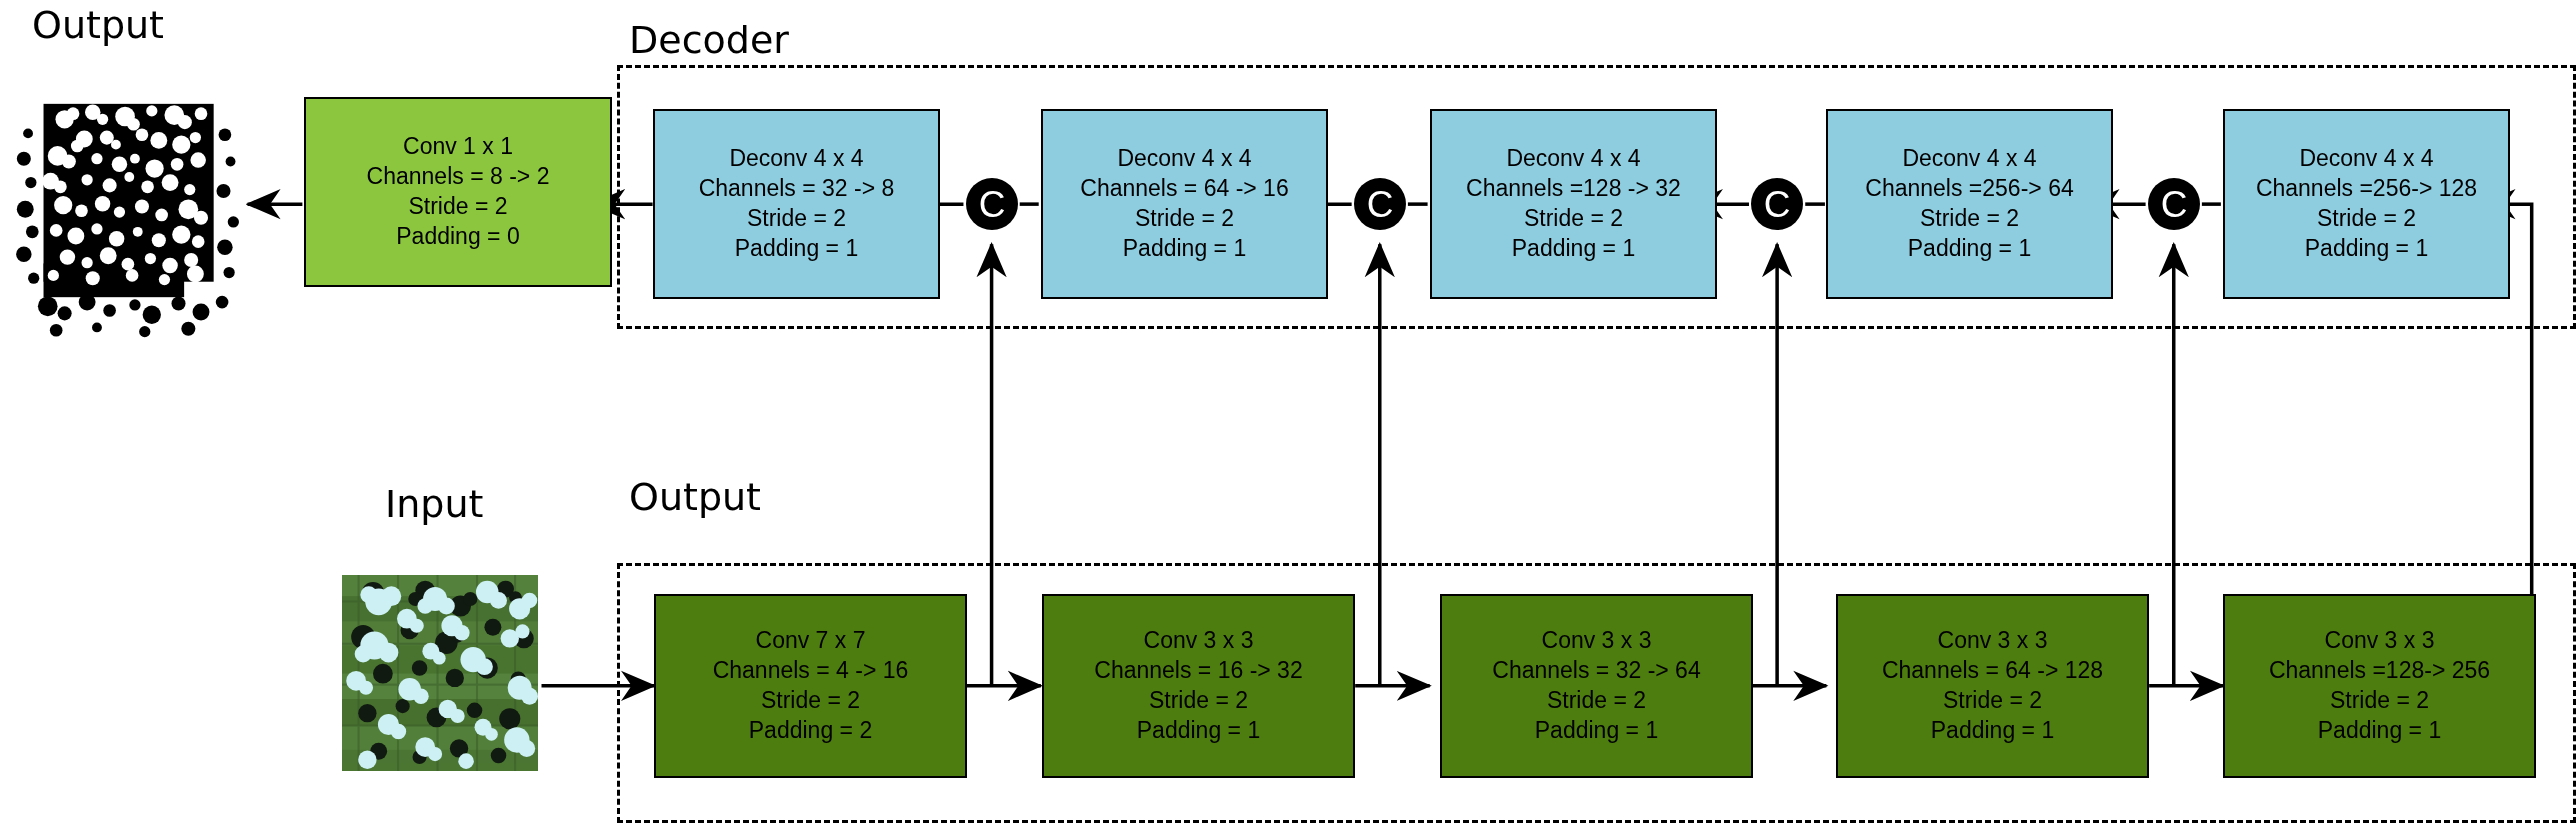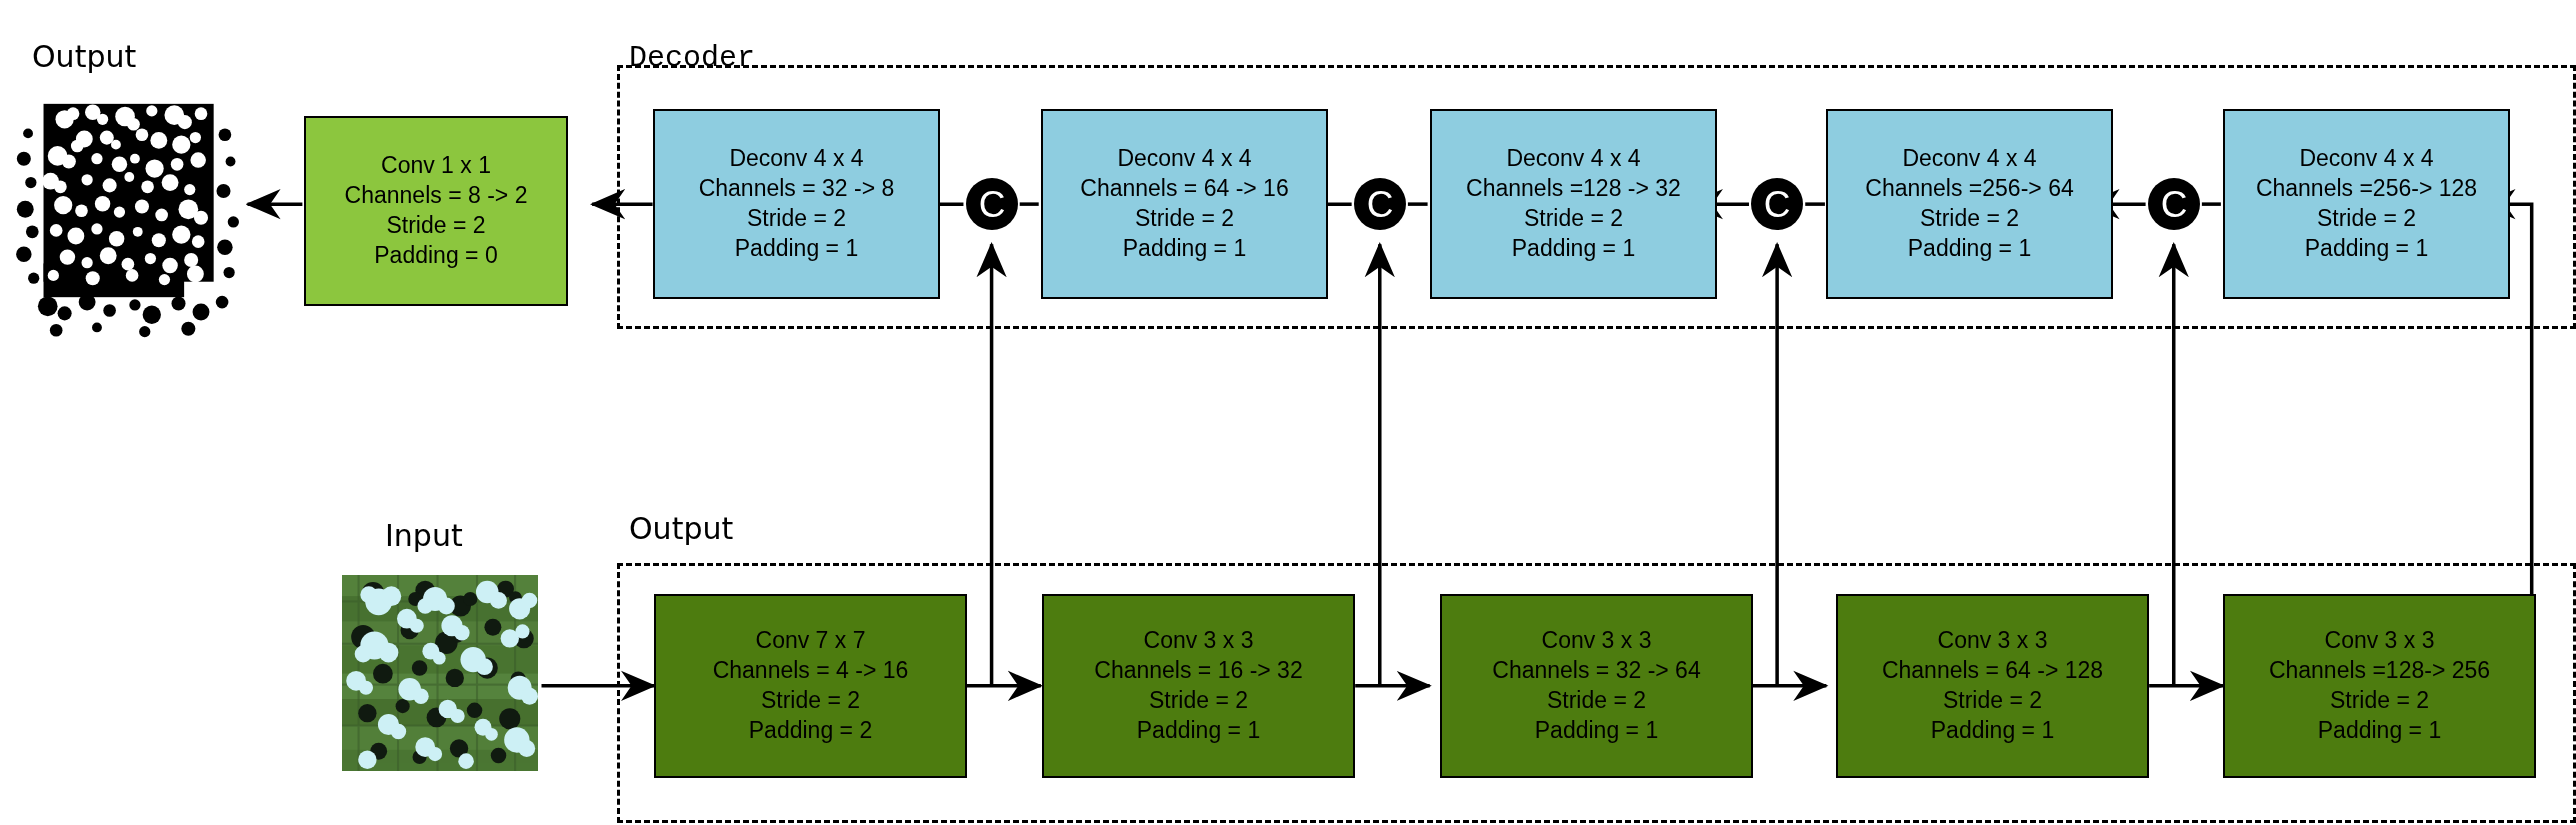--- a/index.html
+++ b/index.html
@@ -2,25 +2,24 @@
 <html style="font-size:11.3px"><head>
 <meta charset="utf-8">
 <style>
   html,body{margin:0;padding:0;background:#ffffff;}
   body{width:2576px;height:826px;font-family:"Liberation Sans",sans-serif;color:#000;}
   #stage{position:relative;width:2576px;height:826px;overflow:hidden;background:#fff;}
 
   .sec-label{
     position:absolute;
     font-family:"DejaVu Sans",sans-serif;
-    font-size:30px;
+    font-size:38px;
     line-height:1;
     color:#000;
     white-space:nowrap;
-    margin-top:36px;
   }
 
   .dashgroup{
     position:absolute;
     border:3.5px dashed #000;
     box-sizing:border-box;
     background:transparent;
   }
 
   .nodebox{
@@ -61,21 +60,21 @@
     line-height:1;
   }
 </style>
 </head>
 <body>
 
 <div id="stage">
 
   <div class="sec-label" style="left:32px;top:5.6px;">Output</div>
 
-  <div class="sec-label" style="left:629px;top:7px;font-family:Liberation Mono, monospace;">Decoder</div>
+  <div class="sec-label" style="left:629px;top:21px;">Decoder</div>
 
   <div class="sec-label" style="left:385px;top:485px;">Input</div>
 
   <div class="sec-label" style="left:629px;top:478px;">Output</div>
 
   <div class="dashgroup" style="left:617px;top:65px;width:1959px;height:264px;border-right:none;"></div>
   <div class="dashgroup" style="left:617px;top:563px;width:1959px;height:260px;border-right:none;"></div>
 
   <div class="dashgroup" style="left:2532px;top:65px;width:44px;height:264px;border-left:none;border-top:none;border-bottom:none;"></div>
   <div class="dashgroup" style="left:2532px;top:563px;width:44px;height:260px;border-left:none;border-top:none;border-bottom:none;"></div>
@@ -314,21 +313,21 @@
         <circle cx="248" cy="234" r="18"></circle>
           <circle cx="262" cy="246" r="12"></circle>
         <circle cx="118" cy="244" r="14"></circle>
           <circle cx="132" cy="254" r="10"></circle>
         <circle cx="36" cy="262" r="13"></circle>
           <circle cx="176" cy="264" r="11"></circle>
       </g>
     </svg>
   </div>
 
-  <div class="nodebox nb-head" style="left:304px;top:116px;width:264px;height:190px;">
+  <div class="nodebox nb-head" style="left:304px;top:97px;width:308px;height:190px;">
     <span>Conv 1 x 1</span>
     <span>Channels = 8 -&gt; 2</span>
     <span>Stride = 2</span>
     <span>Padding = 0</span>
   </div>
 
   <div class="nodebox nb-deconv" style="left:653px;top:109px;width:287px;height:190px;">
     <span>Deconv 4 x 4</span>
     <span>Channels = 32 -&gt; 8</span>
     <span>Stride = 2</span>

